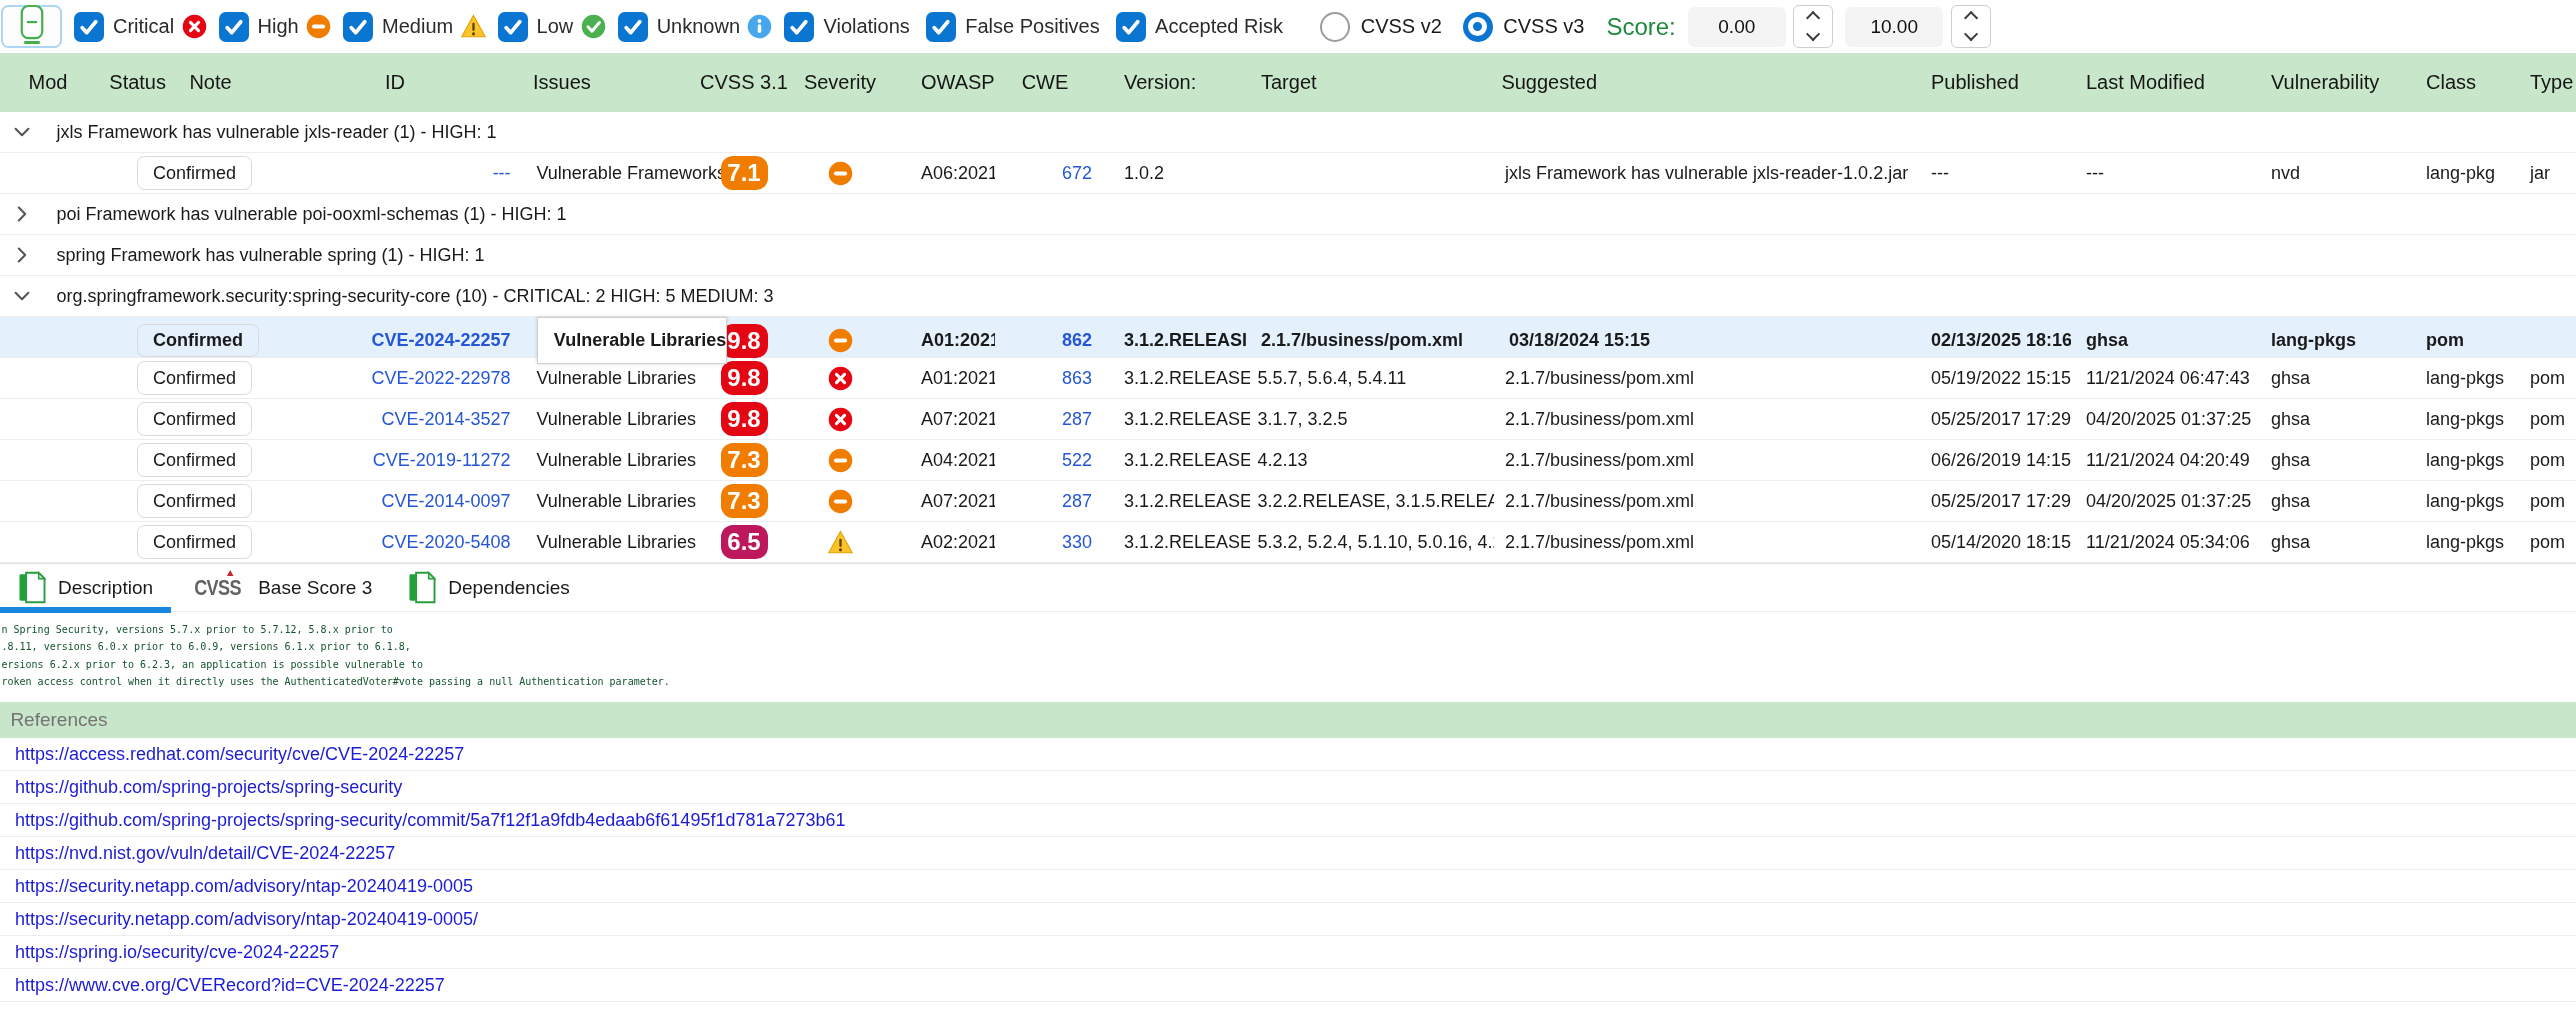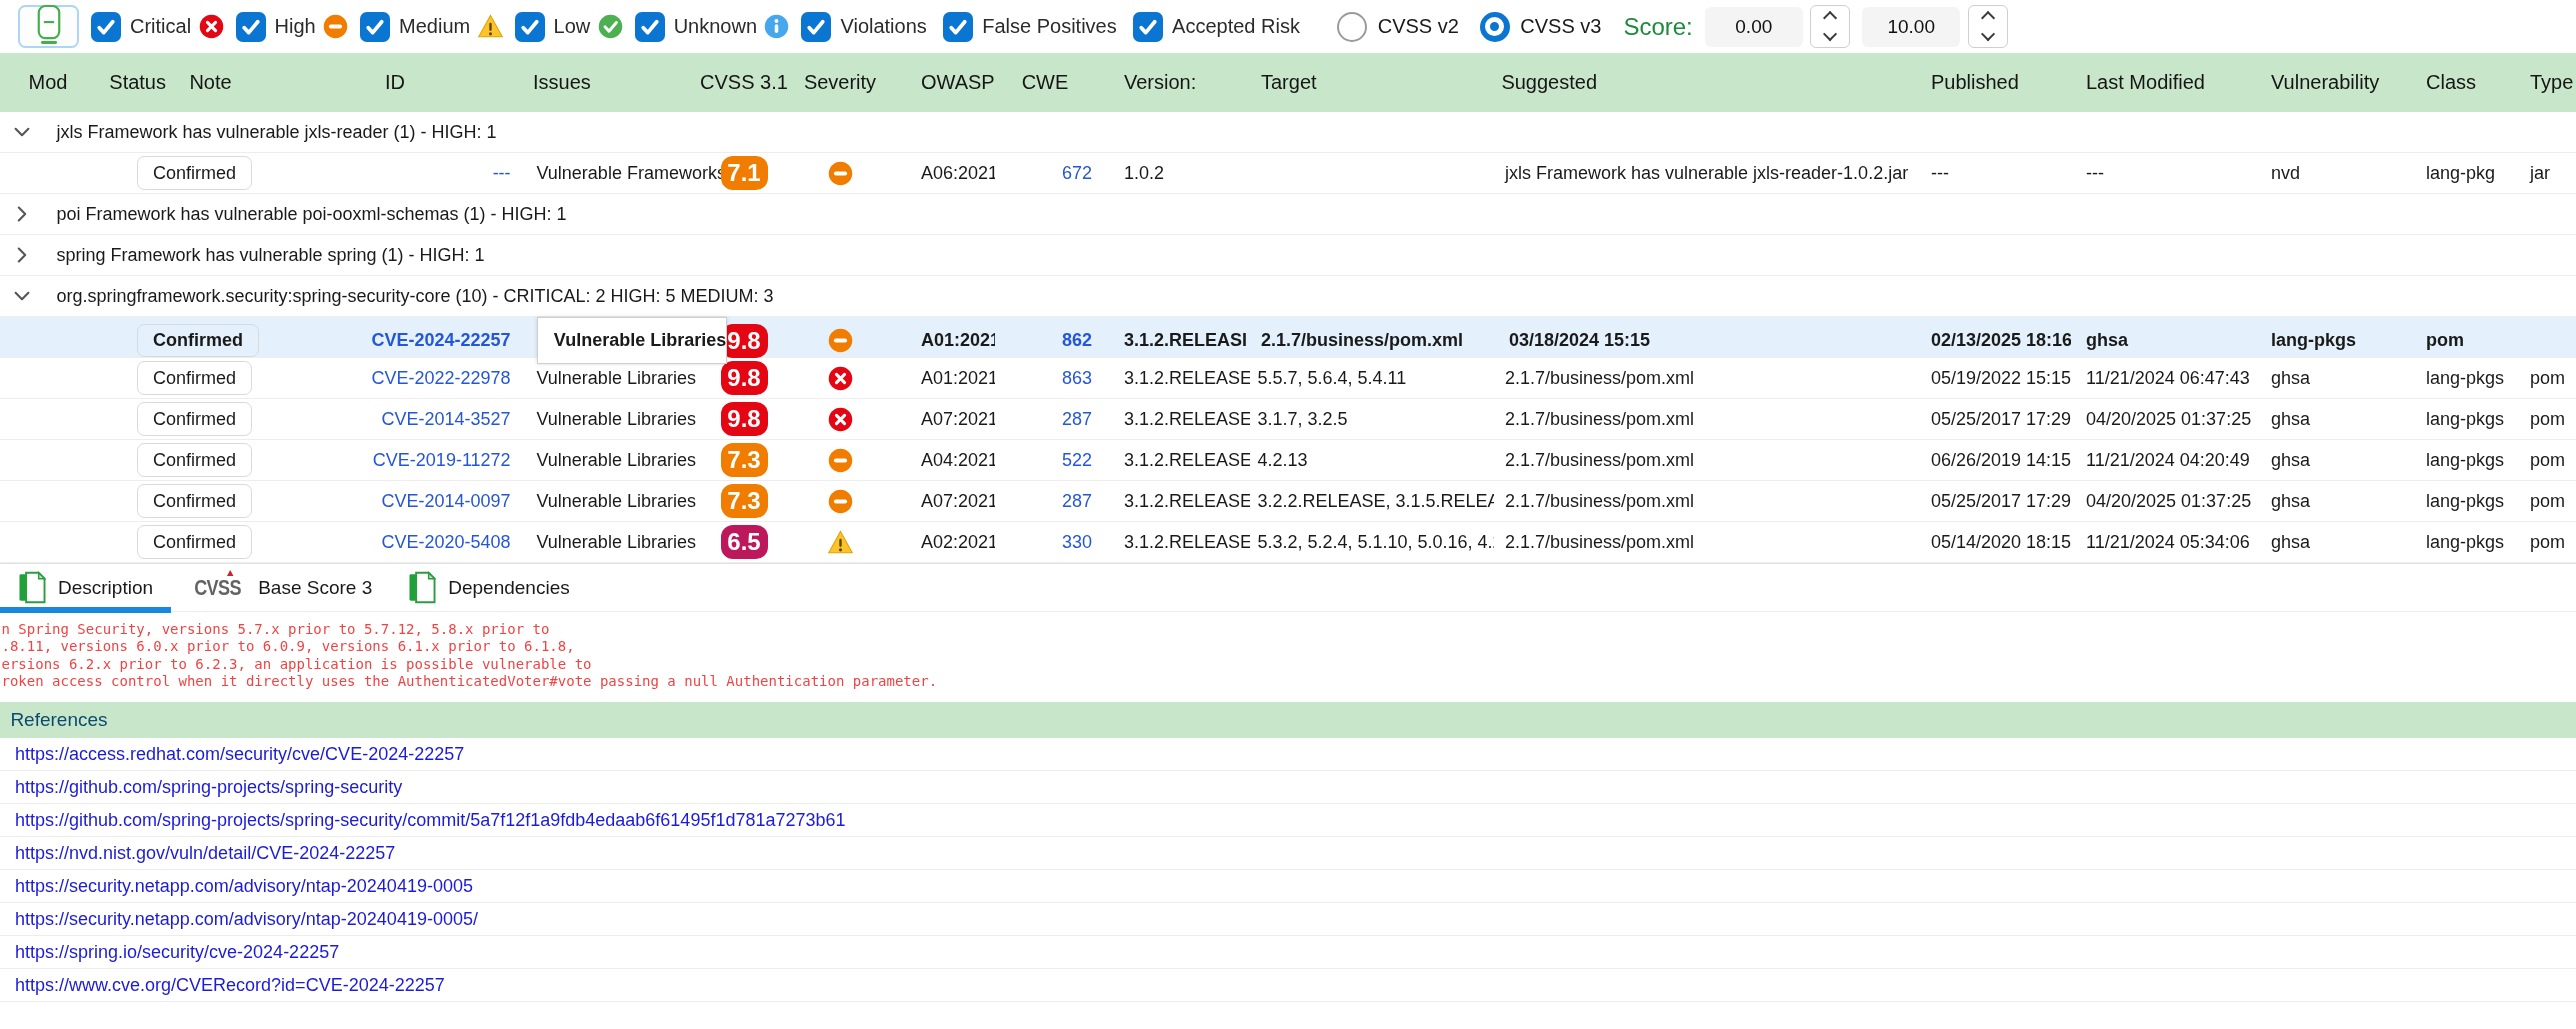--- a/index.html
+++ b/index.html
@@ -1,21 +1,21 @@
 <!DOCTYPE html>
 <html style="font-size:12px"><head>
 <meta charset="utf-8">
 <style>
   html,body{margin:0;padding:0}
   body{width:2576px;height:1030px;overflow:hidden;background:#fff;color:#1a1a1a;
        font-family:"Liberation Sans","DejaVu Sans",sans-serif;}
   :root{--cols:96px 89px 163px 170px 178px 96px 96px 107px 100px 155px 244px 422px 155px 185px 155px 104px 59px;}
 
   
-  .toolbar{height:53px;display:flex;align-items:center;padding-left:18px;box-sizing:border-box;background:#fff;}
+  .toolbar{height:53px;display:flex;align-items:center;padding-left:1px;box-sizing:border-box;background:#fff;}
   .tool-btn{width:61px;height:43px;border:2.2px solid #abd6f5;border-radius:7.4px;background:#fdfdfd;
             display:flex;align-items:center;justify-content:center;margin-right:12px;padding:0;}
   .filters{display:flex;align-items:center;}
   .filter{display:flex;align-items:center;margin-right:9px;cursor:default;}
   .cb{width:30px;height:30px;display:inline-flex;margin-right:9px;}
   .flabel{font-size:20px;color:#2b2b2b;margin-right:7.4px;white-space:nowrap;}
   .sev{width:25px;height:25px;display:inline-flex;margin-right:3px;}
   .radio-item{display:flex;align-items:center;margin-left:21px;}
   .radio{width:30px;height:30px;border-radius:50%;display:flex;align-items:center;justify-content:center;box-sizing:border-box;}
   .radio.off{border:2.2px solid #9b9b9b;background:#fff;}
@@ -68,24 +68,24 @@
   
   .tabs{height:49px;display:flex;align-items:stretch;border-top:1.5px solid #e3e3e3;border-bottom:1.5px solid #ededed;
         background:#fff;box-sizing:border-box;}
   .tab{display:flex;align-items:center;padding:8px 18px;position:relative;font-size:19px;white-space:nowrap;}
   .tab .ticon{margin-right:12px;display:flex;align-items:center;}
   .tab.active::after{content:"";position:absolute;left:0;right:0;bottom:-1.5px;height:6px;background:#1787e0;}
   .cvss-logo{position:relative;display:inline-block;font-weight:700;font-size:22px;color:#636363;
              transform:scaleX(.82);letter-spacing:-0.7px;}
   .cvss-accent{position:absolute;top:-4.4px;right:9px;width:0;height:0;border-left:4.4px solid transparent;
                border-right:4.4px solid transparent;border-bottom:6.7px solid #c9252d;}
-  .desc{height:90px;padding:9px 0 0 1.5px;box-sizing:border-box;background:#fff;color:#ef4444;
-        font-family:"DejaVu Sans Mono","Liberation Mono",monospace;font-size:14px;line-height:17.4px;white-space:pre;}
+  .desc{height:90px;padding:9px 0 0 1.5px;box-sizing:border-box;background:#fff;color:#14532d;
+        font-family:"DejaVu Sans Mono","Liberation Mono",monospace;font-size:10px;line-height:17.4px;white-space:pre;}
   .refs-header{height:36px;background:#c8e6c9;display:flex;align-items:center;padding-left:10.4px;
-               font-size:19px;color:#0c4a6e;}
+               font-size:19px;color:#737373;}
   .ref-row{height:33px;display:flex;align-items:center;padding-left:15px;border-bottom:1.5px solid #ececec;
            background:#fff;box-sizing:border-box;}
   .ref-link{color:#1b1bd8;font-size:18px;text-decoration:none;}
 </style>
 </head>
 <body>
 
 <div>
 
   <div class="toolbar">

